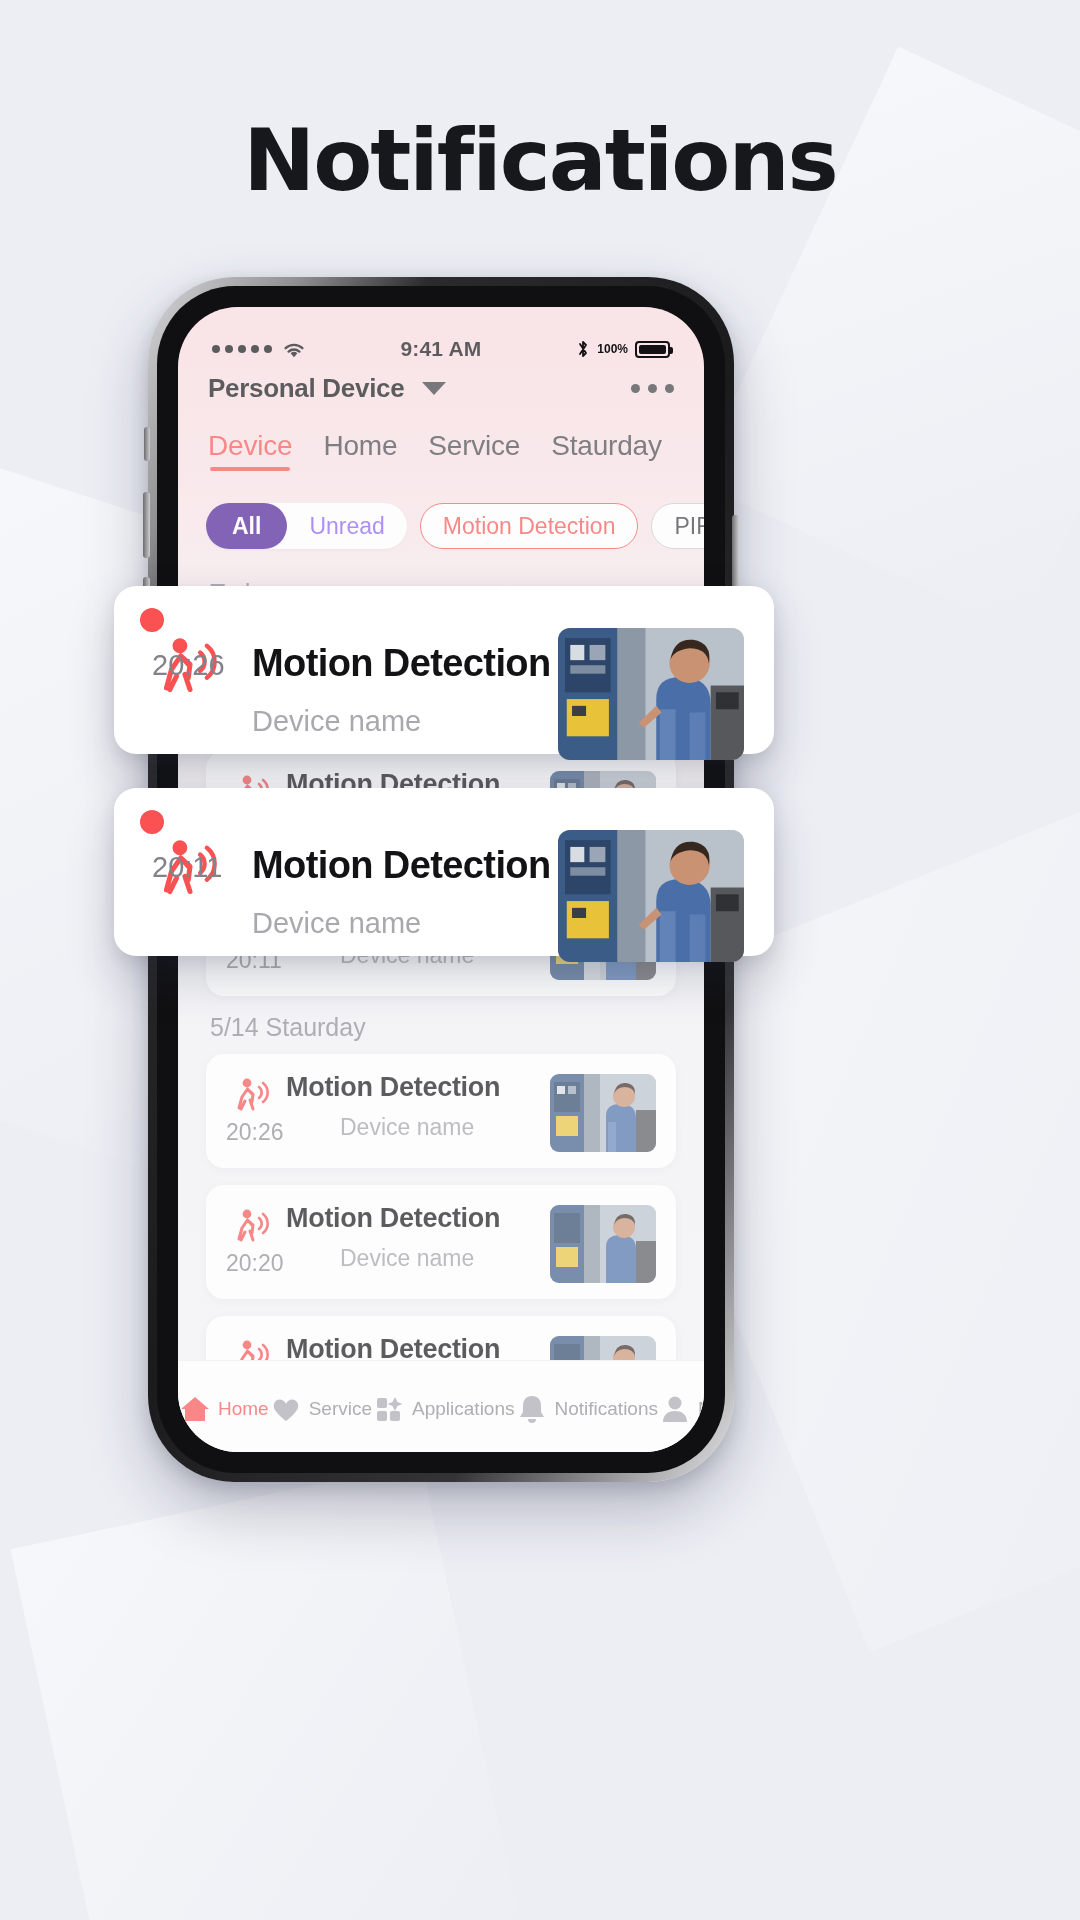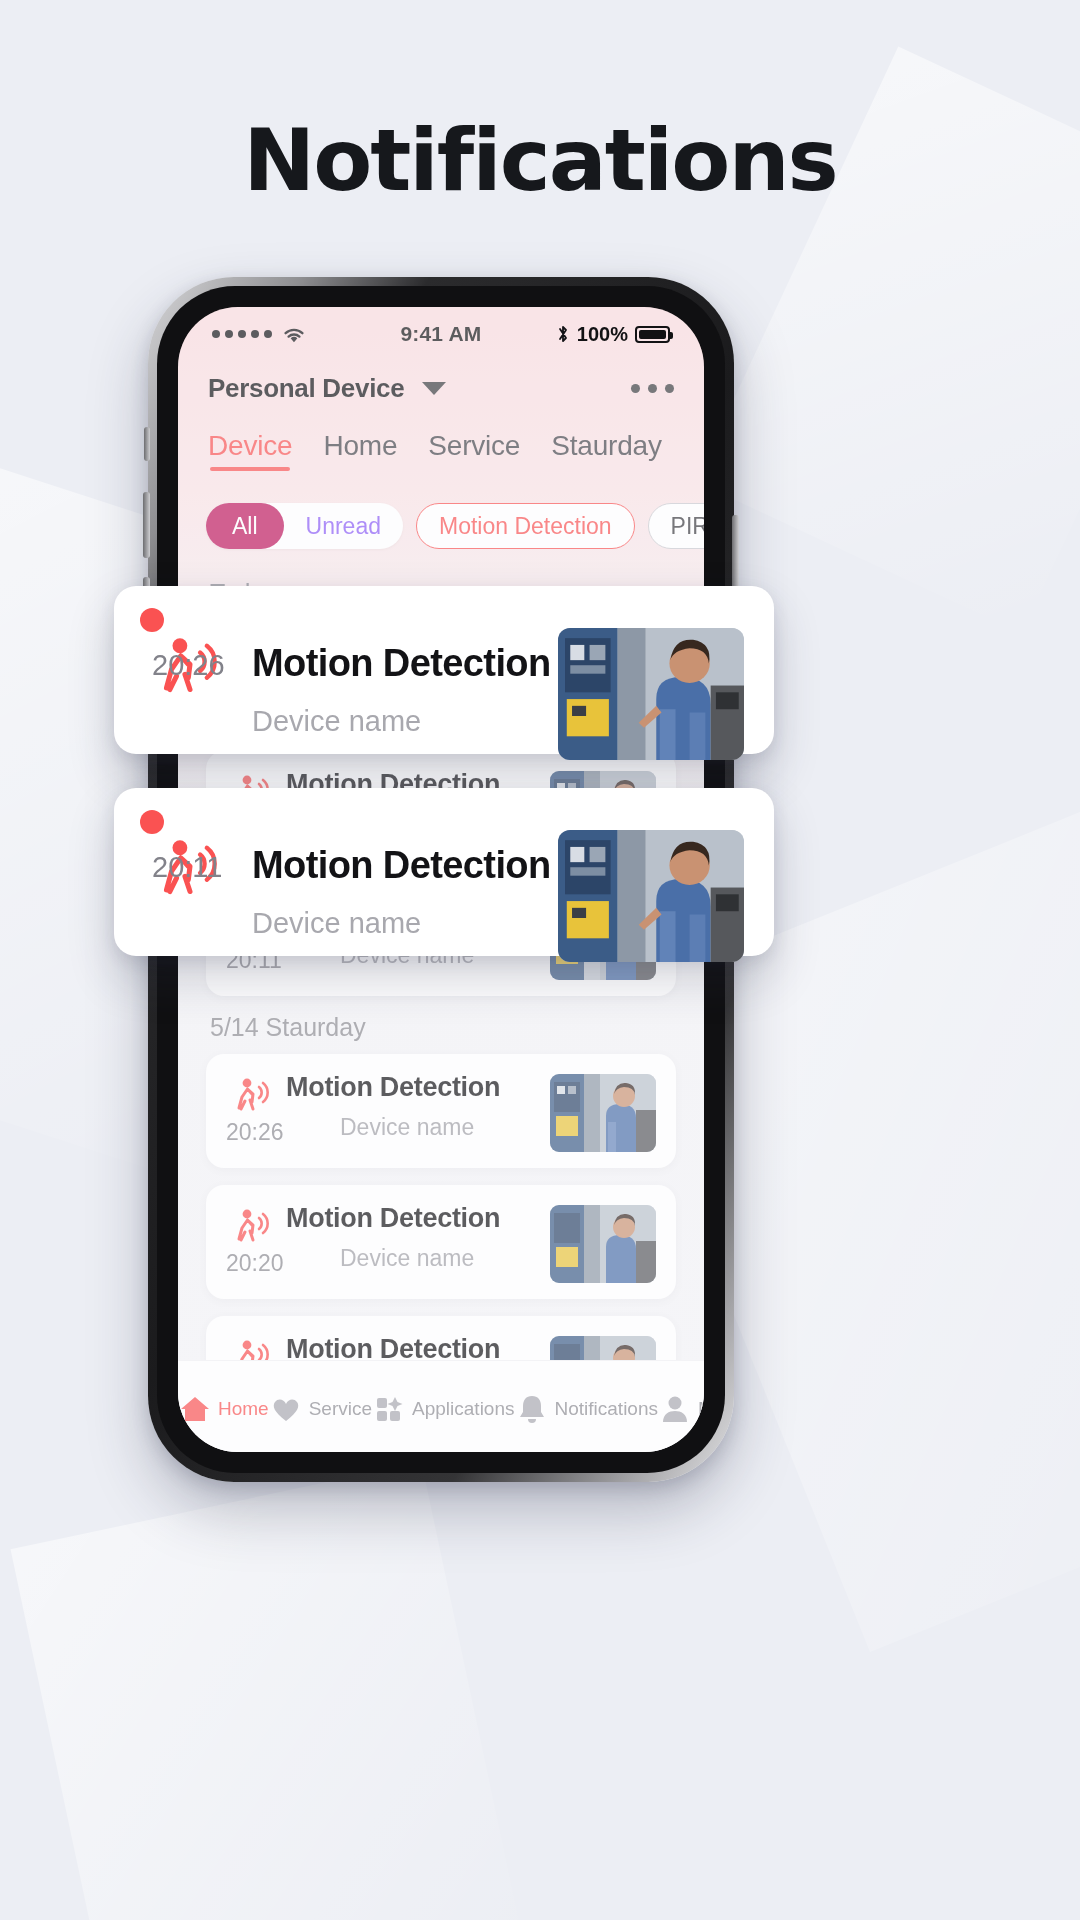--- a/index.html
+++ b/index.html
@@ -41,26 +41,26 @@
     border-radius:60px; overflow:hidden;
     background:linear-gradient(180deg,#fadadd 0%,#f9e2e4 16%,#f4eef1 34%,#f2f2f5 55%,#f3f3f6 100%);
   }
   .side-btn{position:absolute;background:linear-gradient(90deg,#6d6d70,#cfcfd2);border-radius:3px;}
   .sb1{left:-4px;top:150px;width:6px;height:34px;}
   .sb2{left:-5px;top:215px;width:7px;height:66px;}
   .sb3{left:-5px;top:300px;width:7px;height:66px;}
   .sb4{right:-5px;top:238px;width:7px;height:96px;}
 
   
-  .statusbar{position:absolute;left:0;top:1px;width:100%;height:52px;display:flex;align-items:center;padding:0 34px;}
+  .statusbar{position:absolute;left:0;top:16px;width:100%;height:52px;display:flex;align-items:center;padding:0 34px;}
   .sb-left{display:flex;align-items:center;gap:9px;}
   .dots{display:flex;gap:5px;}
   .dots i{width:8px;height:8px;border-radius:50%;background:#131316;display:block;}
   .sb-center{position:absolute;left:0;width:100%;text-align:center;font-size:21px;font-weight:bold;color:#121214;letter-spacing:.2px;}
-  .sb-right{margin-left:auto;display:flex;align-items:center;gap:7px;font-size:20px;font-weight:bold;color:#121214;z-index:2;}
+  .sb-right{margin-left:auto;display:flex;align-items:center;gap:7px;font-size:12px;font-weight:bold;color:#121214;z-index:2;}
   .batt{width:35px;height:17px;border:2px solid #121214;border-radius:4px;position:relative;}
   .batt::after{content:"";position:absolute;right:-5px;top:4px;width:3px;height:7px;background:#121214;border-radius:0 2px 2px 0;}
   .batt i{position:absolute;left:2px;top:2px;bottom:2px;right:2px;background:#121214;border-radius:2px;display:block;}
 
   
   .app-header{position:absolute;left:0;top:52px;width:100%;padding:14px 30px 0 30px;display:flex;align-items:center;}
   .dev-title{font-size:26px;font-weight:bold;color:#131316;letter-spacing:-.3px;text-align:center;}
   .caret{width:0;height:0;border-left:12px solid transparent;border-right:12px solid transparent;border-top:13px solid #3b3b3f;margin-left:18px;}
   .more{margin-left:auto;display:flex;gap:8px;align-items:center;}
   .more i{width:9px;height:9px;border-radius:50%;background:#3b3b3f;display:block;}
@@ -68,21 +68,21 @@
   
   .tabs{position:absolute;left:0;top:123px;width:100%;padding:0 30px;display:flex;gap:31px;align-items:flex-end;}
   .tab{font-size:28px;color:#44444a;padding-bottom:9px;position:relative;letter-spacing:-.2px;}
   .tab.active{color:#fa5252;}
   .tab.active::after{content:"";position:absolute;left:2px;right:2px;bottom:0;height:4px;background:#fa5252;border-radius:2px;}
 
   
   .chips{position:absolute;left:0;top:196px;width:100%;padding:0 28px;display:flex;align-items:center;gap:13px;}
   .seg{display:flex;background:#fff;border-radius:24px;height:46px;align-items:center;box-shadow:0 1px 3px rgba(0,0,0,.05);}
   .seg .s{font-size:23px;color:#8b5cf6;padding:12px 22px;height:46px;display:flex;align-items:center;border-radius:24px;}
-  .seg .s.on{background:#be185d;color:#fff;font-weight:400;padding:0 26px;}
+  .seg .s.on{background:#4c1d95;color:#fff;font-weight:700;padding:0 26px;}
   .chip{height:46px;display:flex;align-items:center;padding:0 22px;border-radius:24px;font-size:23px;background:#fff;border:1.5px solid #c9c9ce;color:#3a3a3f;white-space:nowrap;}
   .chip.sel{border-color:#fa5252;color:#fa5252;}
   .divider{width:1.5px;height:40px;background:#d4d1d4;margin-left:4px;}
   .funnel{margin-left:10px;}
 
   
   .list{position:absolute;left:0;top:258px;right:0;bottom:92px;padding:0 28px;}
   .sect{font-size:25px;color:#8b8b91;margin:14px 0 12px 4px;}
   .card{
     background:#fff;border-radius:18px;margin-bottom:17px;

